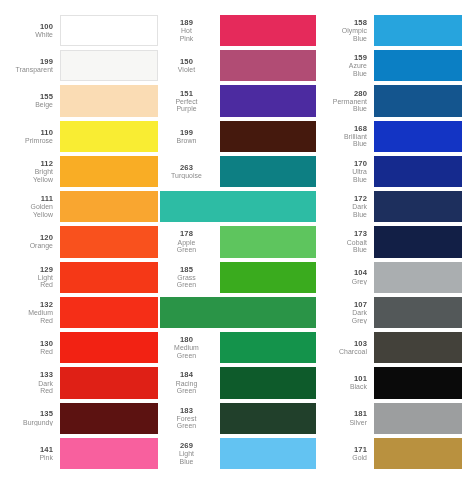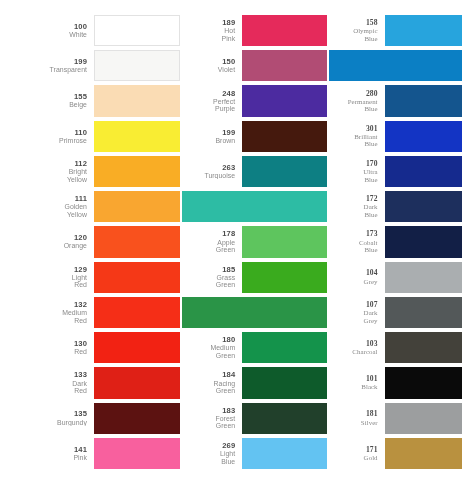--- a/index.html
+++ b/index.html
@@ -27,23 +27,23 @@
     padding-bottom: 8px;
   }
 
   .column {
     display: flex;
     flex-direction: column;
     box-sizing: border-box;
     height: 100%;
   }
 
-  .col-1 { width: 160px; margin-left: 34px; }
+  .col-1 { width: 160px; }
   .col-2 { width: 158px; }
-  .col-3 { width: 144px; font-family: Liberation Serif, serif; }
+  .col-3 { width: 144px; }
 
   .swatch-row {
     display: flex;
     flex-direction: row;
     align-items: center;
     flex: 1 1 0;
     min-height: 0;
     box-sizing: border-box;
     padding-bottom: 2px;
   }
@@ -51,21 +51,21 @@
   .label-cell {
     box-sizing: border-box;
     text-align: right;
     padding-right: 7px;
     line-height: 1.08;
     color: #7b7b7b;
     flex: 0 0 auto;
     overflow: hidden;
   }
   .col-1 .label-cell { width: 60px; }
-  .col-2 .label-cell { width: 60px; }
+  .col-2 .label-cell { width: 60px; text-align: center; }
   .col-3 .label-cell { width: 56px; }
 
   .code {
     display: block;
     font-size: 7.6px;
     font-weight: bold;
     color: #4b4b4b;
     letter-spacing: 0.1px;
   }
   .cname {
@@ -205,21 +205,21 @@
       </div>
       <div class="swatch-row">
         <div class="label-cell">
           <span class="code">150</span>
           <span class="cname">Violet</span>
         </div>
         <div class="chip" style="background: rgb(177, 76, 116);"></div>
       </div>
       <div class="swatch-row">
         <div class="label-cell">
-          <span class="code">248</span>
+          <span class="code">151</span>
           <span class="cname">Perfect
 Purple</span>
         </div>
         <div class="chip" style="background: rgb(76, 43, 160);"></div>
       </div>
       <div class="swatch-row">
         <div class="label-cell">
           <span class="code">199</span>
           <span class="cname">Brown</span>
         </div>
@@ -290,33 +290,38 @@
     <div class="column col-3">
       <div class="swatch-row">
         <div class="label-cell">
           <span class="code">158</span>
           <span class="cname">Olympic
 Blue</span>
         </div>
         <div class="chip" style="background: rgb(39, 164, 221);"></div>
       </div>
       <div class="swatch-row">
+        <div class="label-cell">
+          <span class="code">159</span>
+          <span class="cname">Azure
+Blue</span>
+        </div>
         <div class="chip" style="background: rgb(11, 127, 196);"></div>
       </div>
       <div class="swatch-row">
         <div class="label-cell">
           <span class="code">280</span>
           <span class="cname">Permanent
 Blue</span>
         </div>
         <div class="chip" style="background: rgb(20, 85, 142);"></div>
       </div>
       <div class="swatch-row">
         <div class="label-cell">
-          <span class="code">301</span>
+          <span class="code">168</span>
           <span class="cname">Brilliant
 Blue</span>
         </div>
         <div class="chip" style="background: rgb(19, 52, 196);"></div>
       </div>
       <div class="swatch-row">
         <div class="label-cell">
           <span class="code">170</span>
           <span class="cname">Ultra
 Blue</span>

